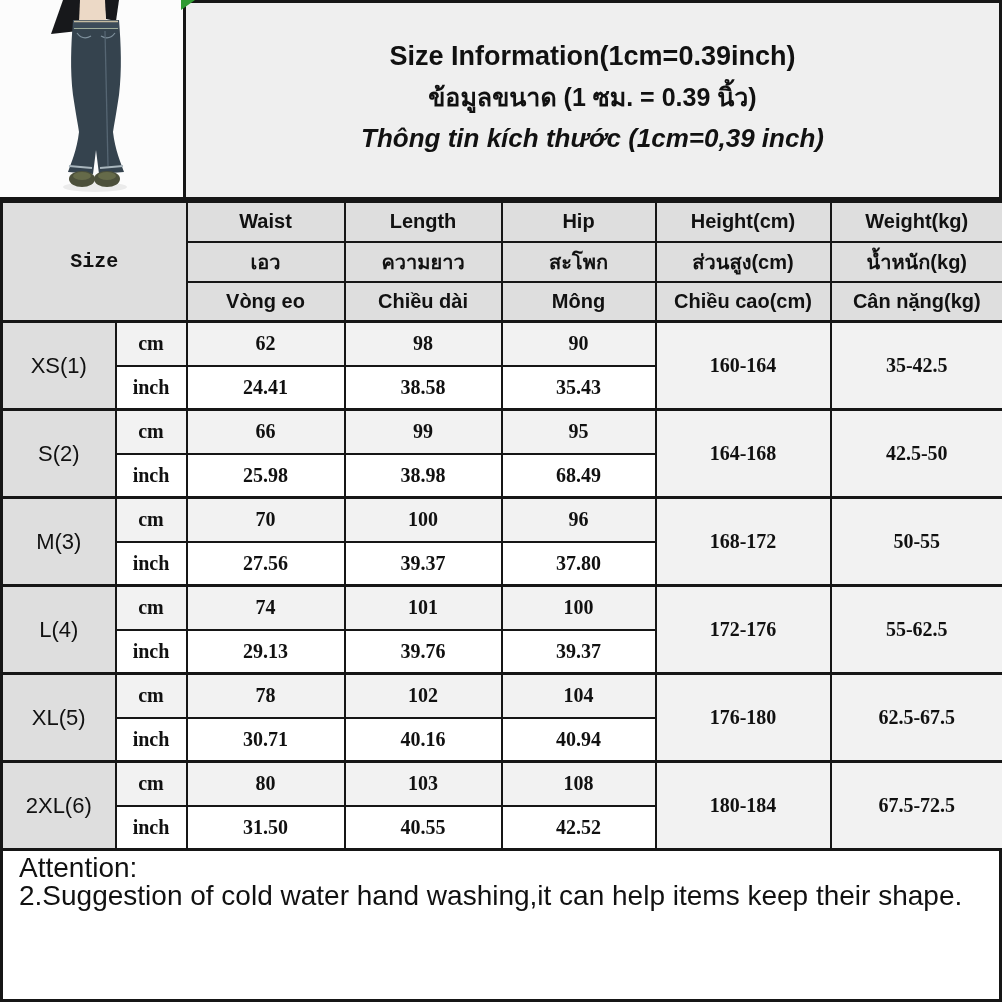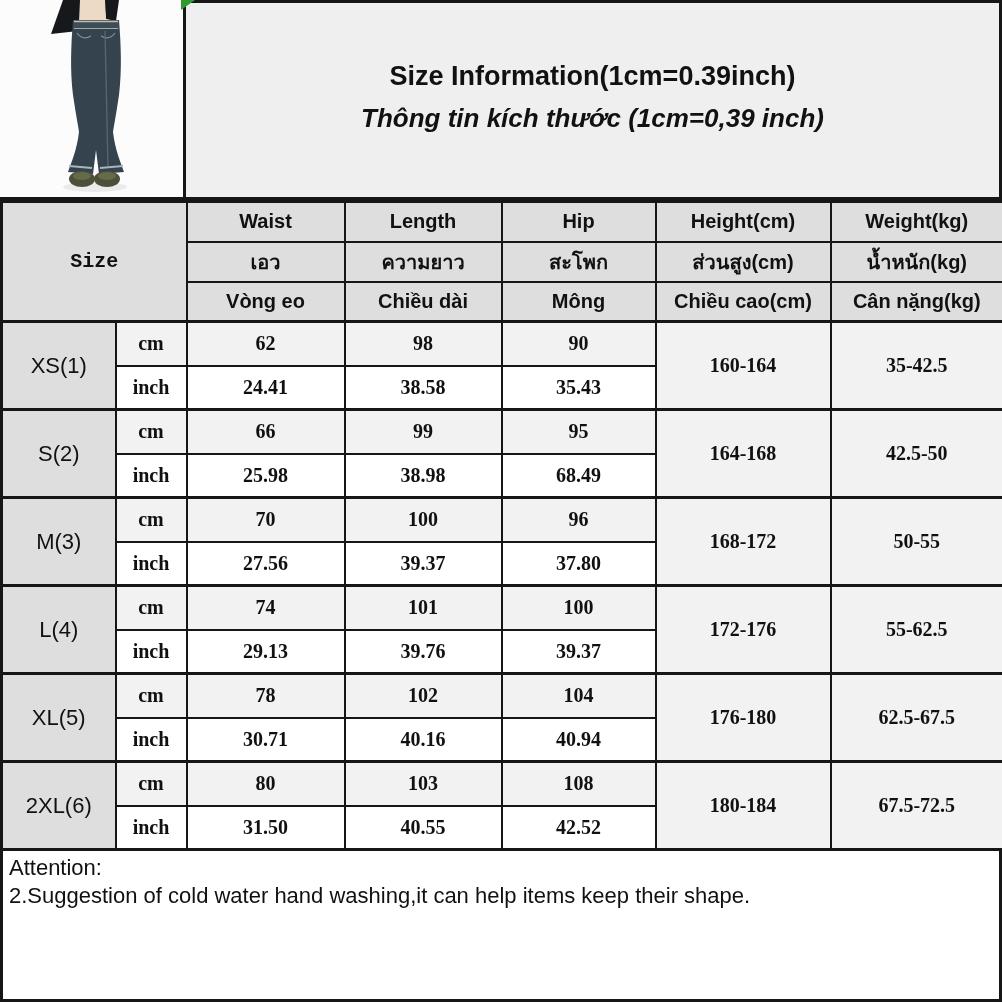--- a/index.html
+++ b/index.html
@@ -46,21 +46,21 @@
   #size-table thead th { background:#dedede; height:40px; font-size:20px; font-weight:700; }
   th.corner { font-size:38px; font-weight:700; background:#dedede;font-family:Liberation Mono, monospace; }
   th.size-lbl { background:#dedede; font-size:22px; font-weight:400; }
   #size-table td { height:44px; font-size:20px; font-weight:700; background:#ffffff;font-family:Liberation Serif, serif; }
   #size-table td.shade { background:#f2f2f2; }
 
   
   .attention {
     flex:1 1 auto; background:#ffffff;
     border:3px solid #161616; border-top:none;
-    padding:3px 8px 0 6px; font-size:22px; line-height:28px; font-weight:400;
+    padding:3px 8px 0 16px; font-size:28px; line-height:28px; font-weight:400;
   }
 </style>
 </head>
 <body>
 
 <div class="page">
 
   <div class="top-band">
     <div class="photo-box">
       <svg viewBox="0 0 183 197" aria-hidden="true">
@@ -87,20 +87,21 @@
 
         <ellipse cx="82" cy="179" rx="13" ry="8" fill="#4c503b"></ellipse>
         <ellipse cx="107" cy="179" rx="13" ry="8" fill="#4c503b"></ellipse>
         <ellipse cx="82" cy="176" rx="9" ry="4" fill="#656a49"></ellipse>
         <ellipse cx="107" cy="176" rx="9" ry="4" fill="#656a49"></ellipse>
       </svg>
     </div>
     <div class="green-flag"></div>
     <div class="title-box">
       <div class="title-en">Size Information(1cm=0.39inch)</div>
+      <div class="title-th">ข้อมูลขนาด (1 ซม. = 0.39 นิ้ว)</div>
       <div class="title-vi">Thông tin kích thước (1cm=0,39 inch)</div>
     </div>
   </div>
 
   <table id="size-table">
     <colgroup>
       <col style="width:114px">
         <col style="width:71px">
         <col style="width:158px">
       <col style="width:157px">

